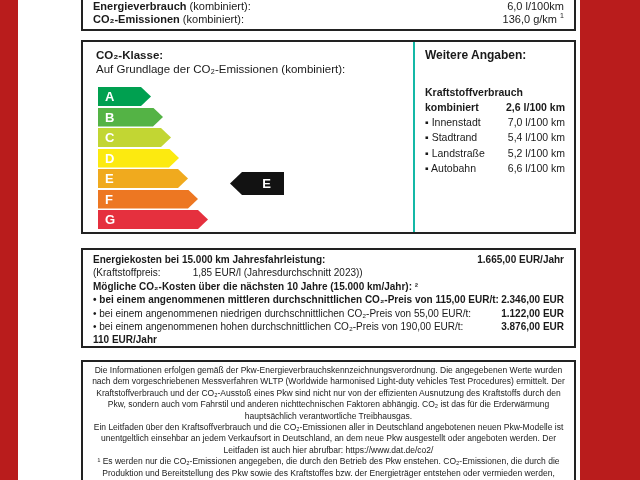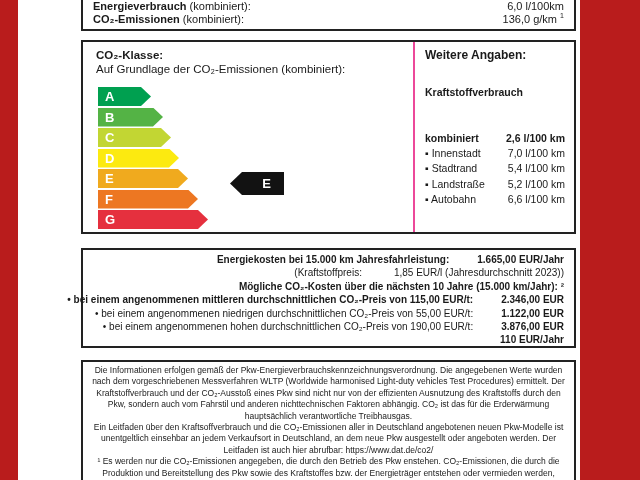--- a/index.html
+++ b/index.html
@@ -19,29 +19,29 @@
   .box-main { left:63px; top:40px; width:495px; height:194px; }
   .pane-left { position:absolute; left:0; top:0; width:330px; height:100%; padding:6px 0 0 13px; }
   .pane-left .title { font-size:11.5px; font-weight:bold; line-height:14px; }
   .pane-left .subtitle { font-size:11.5px; line-height:14px; }
   .arrow-stack { position:absolute; left:15px; top:45px; }
   .arrow { height:19px; margin-bottom:1.5px; clip-path:polygon(0 0, calc(100% - 10px) 0, 100% 50%, calc(100% - 10px) 100%, 0 100%); display:flex; align-items:center; }
   .arrow-letter { color:#fff; font-weight:bold; font-size:13px; padding-left:7px; }
   .rating-arrow { position:absolute; left:147px; top:130px; width:54px; height:23px; background:#121212; clip-path:polygon(12px 0, 100% 0, 100% 100%, 12px 100%, 0 50%); display:flex; align-items:center; justify-content:flex-end; }
   .rating-arrow span { color:#fff; font-weight:bold; font-size:13px; padding-right:13px; }
 
-  .pane-right { position:absolute; left:330px; top:0; width:162px; height:100%; border-left:2px solid #ec4899; padding:6px 10px 0 10px; }
+  .pane-right { position:absolute; left:330px; top:0; width:162px; height:100%; border-left:2px solid #14b8a6; padding:6px 10px 0 10px; }
   .pane-right .title { font-size:12px; font-weight:bold; line-height:15px; }
   .fuel-head { font-size:10.5px; font-weight:bold; margin-top:22px; line-height:15px; }
   .fuel-row { display:flex; justify-content:space-between; font-size:10.5px; line-height:15.2px; }
-  .fuel-row.bold { font-weight:bold;margin-top:31px; }
+  .fuel-row.bold { font-weight:bold; }
 
   
   .box-costs { left:63px; top:248px; width:495px; height:100px; padding:3px 10px 0 10px; }
-  .cost-row { display:flex; justify-content:flex-end; font-size:10px; line-height:13.4px; white-space:nowrap;gap:28px; }
+  .cost-row { display:flex; justify-content:space-between; font-size:10px; line-height:13.4px; white-space:nowrap; }
   .cost-row.bold { font-weight:bold; }
   .cost-row .val { font-weight:bold; }
   .indent-val { margin-left:32px; }
 
   
   .box-fine { left:63px; top:360px; width:495px; height:130px; padding:3px 9px 0 9px; }
   .box-fine p { font-size:8.5px; line-height:11.4px; text-align:center; }
 </style>
 </head>
 <body>

